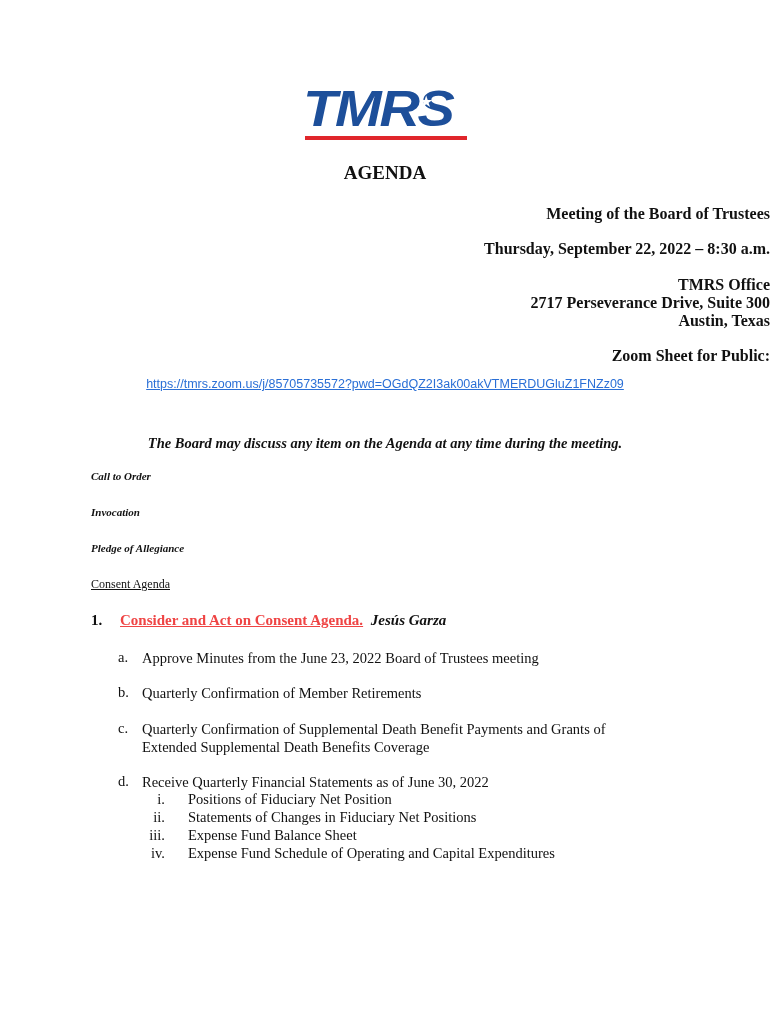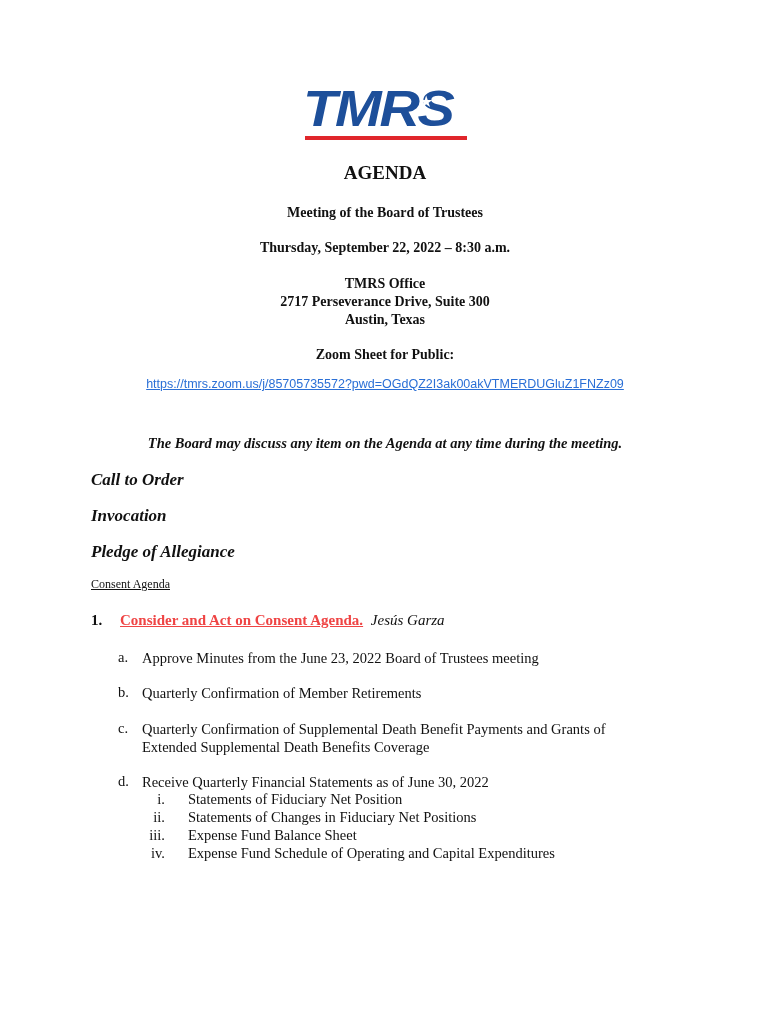--- a/index.html
+++ b/index.html
@@ -7,29 +7,29 @@
          font-family: "Liberation Serif", "DejaVu Serif", serif; color: #111; }
   .abs { position: absolute; }
   .center { left: 0; width: 770px; text-align: center; }
   .logo { left: 303px; top: 86px; width: 165px; height: 58px; }
   .logo-text { position: absolute; left: 0; top: -6px; font-family: "Liberation Sans", sans-serif;
                font-weight: bold; font-style: italic; font-size: 50px; color: #1d4f9a;
                letter-spacing: -2px; transform: scaleX(1.12); transform-origin: left; }
   .logo-bar { position: absolute; left: 2px; top: 50px; width: 162px; height: 4px; background: #e0262b; }
   .star { position: absolute; left: 116px; top: 6px; color: #fff; font-size: 16px; }
   .title { top: 162px; font-size: 19px; font-weight: bold; }
-  .bold14 { font-size: 14px; font-weight: bold; }
+  .bold14 { font-size: 16px; font-weight: bold; text-align: right; }
   .link { top: 377px; font-family: "Liberation Sans", sans-serif; font-size: 12.5px; color: #2a6fd6; text-decoration: underline; }
   .note { top: 435px; font-size: 14.5px; font-weight: bold; font-style: italic; }
-  .sec { left: 91px; font-size: 17px; font-weight: bold; font-style: italic; }
+  .sec { left: 91px; font-size: 11px; font-weight: bold; font-style: italic; }
   .consent { left: 91px; top: 577px; font-size: 12px; font-weight: normal; text-decoration: underline; }
   .num { left: 91px; top: 612px; font-size: 15px; font-weight: bold; }
   .item1 { left: 120px; top: 612px; font-size: 15px; }
   .item1 .lnk { color: #ef4444; font-weight: bold; text-decoration: underline; }
-  .item1 .who { font-style: italic; margin-left: 4px; }
+  .item1 .who { font-style: italic; margin-left: 4px; font-weight: bold; }
   .sub { font-size: 14.5px; }
   .lbl { position: absolute; left: 118px; }
   .txt { position: absolute; left: 142px; width: 500px; line-height: 18px; }
   .rl { position: absolute; width: 47px; text-align: right; left: 118px; }
   .rt { position: absolute; left: 188px; }
 </style>
 </head>
 <body>
 
 <div class="abs logo">
@@ -72,21 +72,21 @@
   <span class="lbl" style="top:720px">c.</span>
   <span class="txt" style="top:720px;width:490px">Quarterly Confirmation of Supplemental Death Benefit Payments and Grants of Extended Supplemental Death Benefits Coverage</span>
 </div>
 <div class="sub">
   <span class="lbl" style="top:773px">d.</span>
   <span class="txt" style="top:773px">Receive Quarterly Financial Statements as of June 30, 2022</span>
 </div>
 
 <div class="sub">
   <span class="rl" style="top:791px">i.</span>
-  <span class="rt" style="top:791px">Statements of Fiduciary Net Position</span>
+  <span class="rt" style="top:791px">Positions of Fiduciary Net Position</span>
 </div>
 <div class="sub">
   <span class="rl" style="top:809px">ii.</span>
   <span class="rt" style="top:809px">Statements of Changes in Fiduciary Net Positions</span>
 </div>
 <div class="sub">
   <span class="rl" style="top:827px">iii.</span>
   <span class="rt" style="top:827px">Expense Fund Balance Sheet</span>
 </div>
 <div class="sub">

